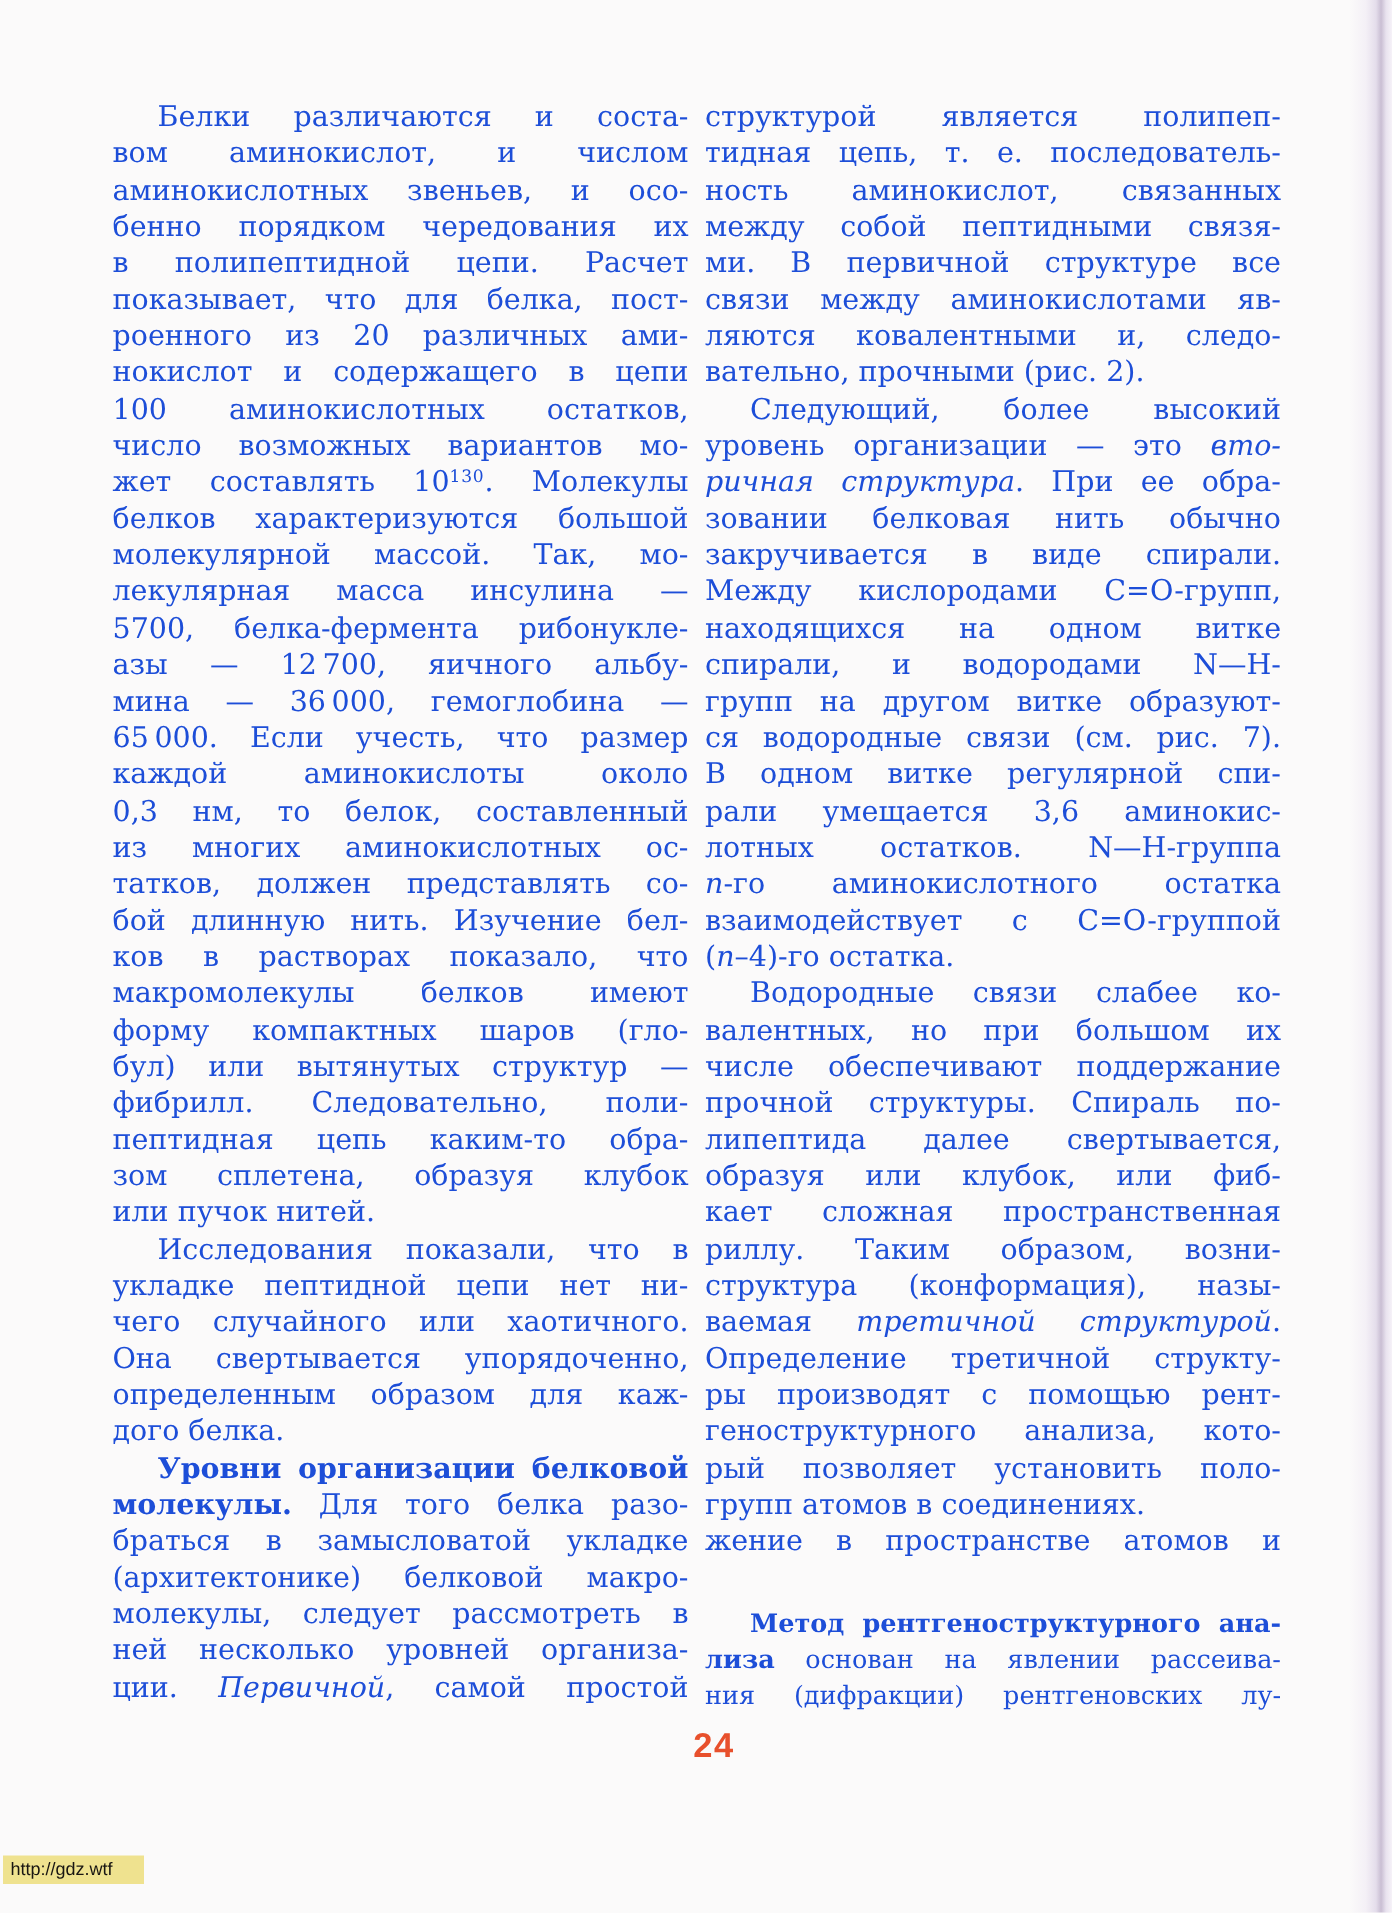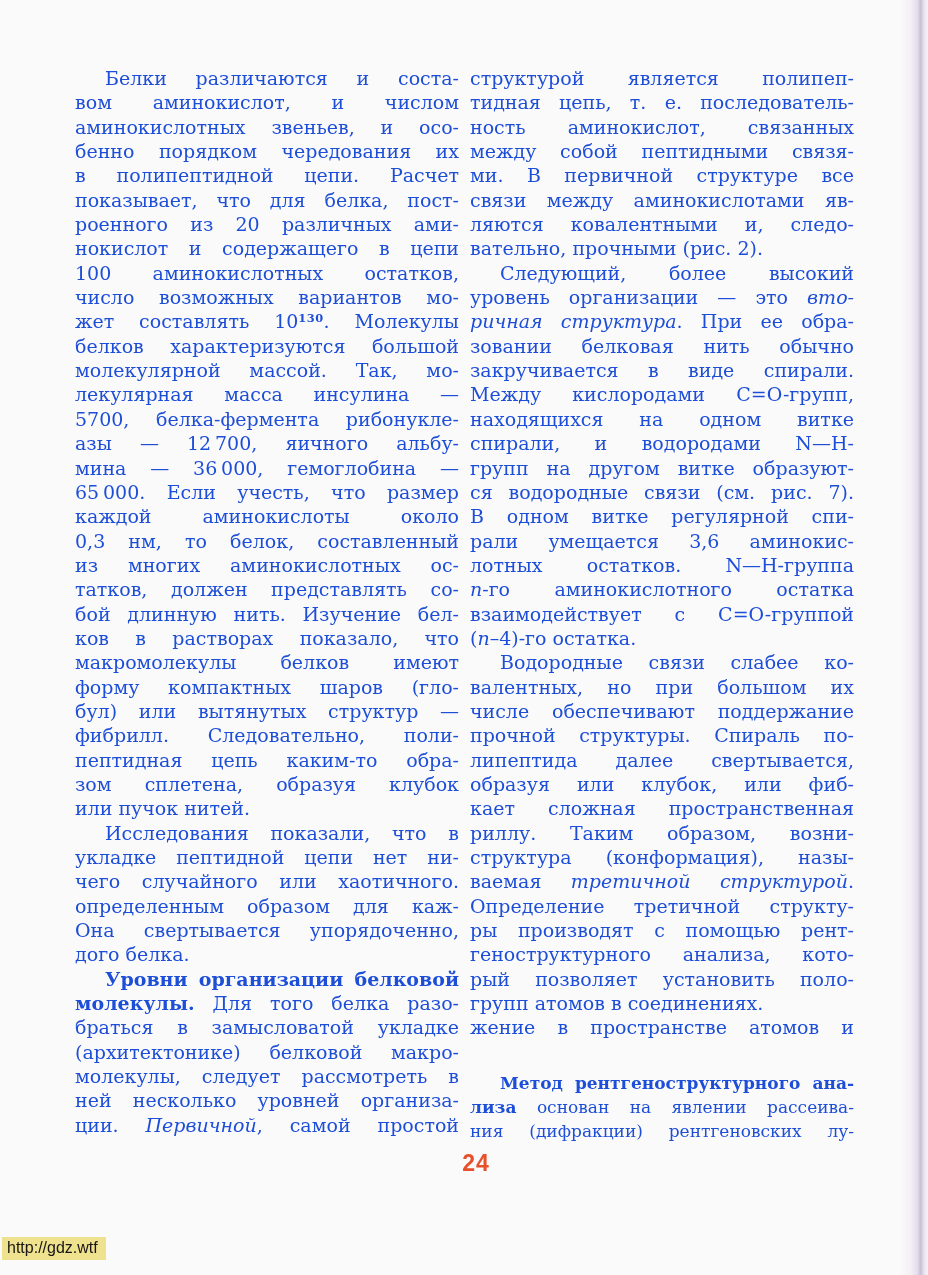--- a/index.html
+++ b/index.html
@@ -30,37 +30,37 @@
     text-align-last: left;
     height: 24.35px;
     white-space: nowrap;
   }
   .line.j { text-align-last: justify; white-space: normal; }
   .line.ind { text-indent: 30px; }
   .line.sm { font-size: 17px; height: 24.1px; line-height: 24.1px; }
   .line.gap { margin-top: 31px; }
   .b { font-weight: bold; }
   .i { font-style: italic; }
-  .sup { font-size: 0.6em; position: relative; top: -0.55em; letter-spacing: 0.5px; font-weight: bold; }
+  .sup { font-size: 0.6em; position: relative; top: -0.55em; letter-spacing: 0.5px; }
   .page-number {
     position: absolute;
     left: 394px; top: 1150px; width: 164px;
     text-align: center;
     font-family: "Liberation Sans", sans-serif;
     font-weight: bold;
     font-size: 23px;
     letter-spacing: 1px;
   }
   .watermark {
     position: absolute;
     left: 2px; top: 1237px;
     font-family: "Liberation Sans", sans-serif;
-    font-size: 16px;
+    font-size: 12px;
     color: #181512;
-    padding: 2px 8px 3px 5px;
+    padding: 2px 21px 3px 5px;
     text-decoration: none;
   }
   .page-edge {
     position: absolute;
     right: 0; top: 0; bottom: 0; width: 28px;
     background: linear-gradient(to right,
       rgba(251,250,250,0) 0%,
       #f4f0f6 38%,
       #e4ddeb 62%,
       #c9bed3 74%,
@@ -101,22 +101,22 @@
       <div class="line j"><span>макромолекулы белков имеют</span></div>
       <div class="line j"><span>форму компактных шаров (гло-</span></div>
       <div class="line j"><span>бул) или вытянутых структур —</span></div>
       <div class="line j"><span>фибрилл. Следовательно, поли-</span></div>
       <div class="line j"><span>пептидная цепь каким-то обра-</span></div>
       <div class="line j"><span>зом сплетена, образуя клубок</span></div>
       <div class="line"><span>или пучок нитей.</span></div>
       <div class="line j ind"><span>Исследования показали, что в</span></div>
       <div class="line j"><span>укладке пептидной цепи нет ни-</span></div>
       <div class="line j"><span>чего случайного или хаотичного.</span></div>
+      <div class="line j"><span>Она свертывается упорядоченно,</span></div>
       <div class="line j"><span>определенным образом для каж-</span></div>
-      <div class="line j"><span>Она свертывается упорядоченно,</span></div>
       <div class="line"><span>дого белка.</span></div>
       <div class="line j ind"><span class="b">Уровни организации белковой</span></div>
       <div class="line j"><span class="b">молекулы.</span><span> Для того белка разо-</span></div>
       <div class="line j"><span>браться в замысловатой укладке</span></div>
       <div class="line j"><span>(архитектонике) белковой макро-</span></div>
       <div class="line j"><span>молекулы, следует рассмотреть в</span></div>
       <div class="line j"><span>ней несколько уровней организа-</span></div>
       <div class="line j"><span>ции. </span><span class="i">Первичной</span><span>, самой простой</span></div>
     </div>
 

